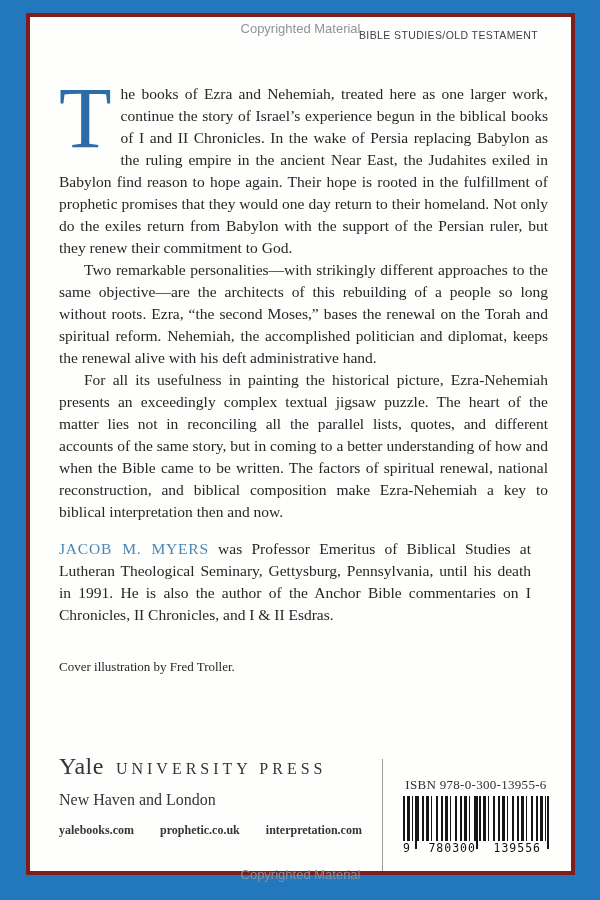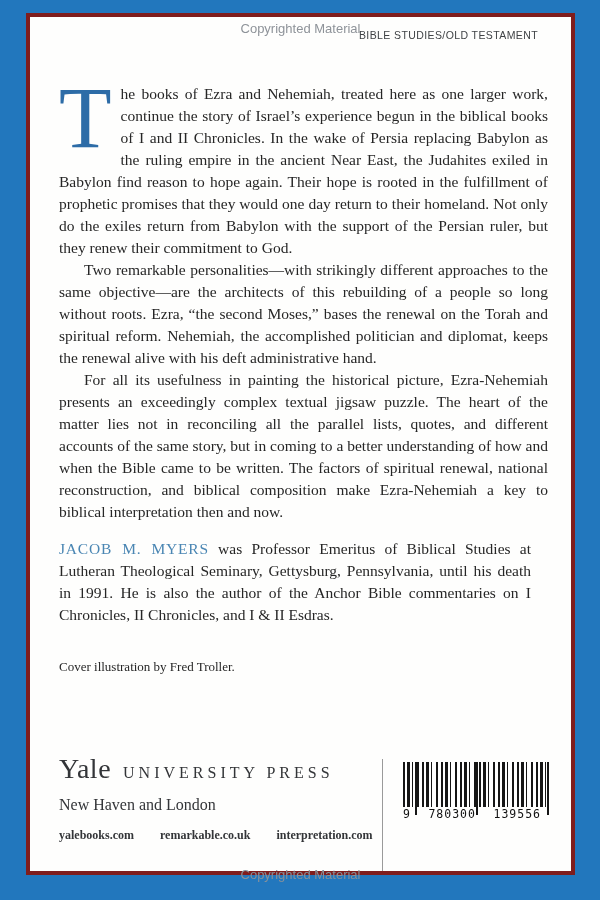--- a/index.html
+++ b/index.html
@@ -39,21 +39,21 @@
     float:left;
     font-size:86px; line-height:64px; height:64px;
     margin:3px 9px 0 0;
     color:#2d6ca7;
   }
   .bio { margin:15px 17px 0 0; }
   .author { color:#4a86b3; letter-spacing:0.8px; }
   .credit { margin:30px 0 10px 0; font-size:13px; text-align:left; }
   .publisher { position:absolute; left:29px; top:736px; color:#333538; }
   .logo-line { display:flex; align-items:baseline; }
-  .yale { font-size:28px; letter-spacing:0.5px; }
+  .yale { font-size:24px; letter-spacing:0.5px; }
   .press { font-size:16px; letter-spacing:4px; margin-left:12px; }
   .location { margin-top:11px; font-size:16px; font-weight:normal; }
   .urls { margin-top:14px; font-size:12px; font-weight:bold; display:flex; gap:26px; }
   .divider-v {
     position:absolute; left:352px; top:742px; bottom:0;
     width:1px; background:#9a9a9a;
   }
   .isbn-area {
     position:absolute; left:353px; right:2px; top:742px;
     text-align:center; color:#2e2e2e;
@@ -105,28 +105,29 @@
   </div>
 
   <div class="publisher">
     <div class="logo-line">
       <span class="yale">Yale</span>
       <span class="press">UNIVERSITY PRESS</span>
     </div>
     <div class="location">New Haven and London</div>
     <div class="urls">
       <span>yalebooks.com</span>
-      <span>remarkable.co.uk</span>
+      <span>prophetic.co.uk</span>
       <span>interpretation.com</span>
     </div>
   </div>
 
   <div class="divider-v"></div>
 
   <div class="isbn-area">
+    <div class="isbn-label">ISBN 978-0-300-13955-6</div>
     <div class="barcode">
       <div class="bars">
         <div class="guard g-left"></div>
         <div class="guard g-mid"></div>
         <div class="guard g-right"></div>
       </div>
       <div class="digits">
         <span>9</span>
         <span>780300</span>
         <span>139556</span>

